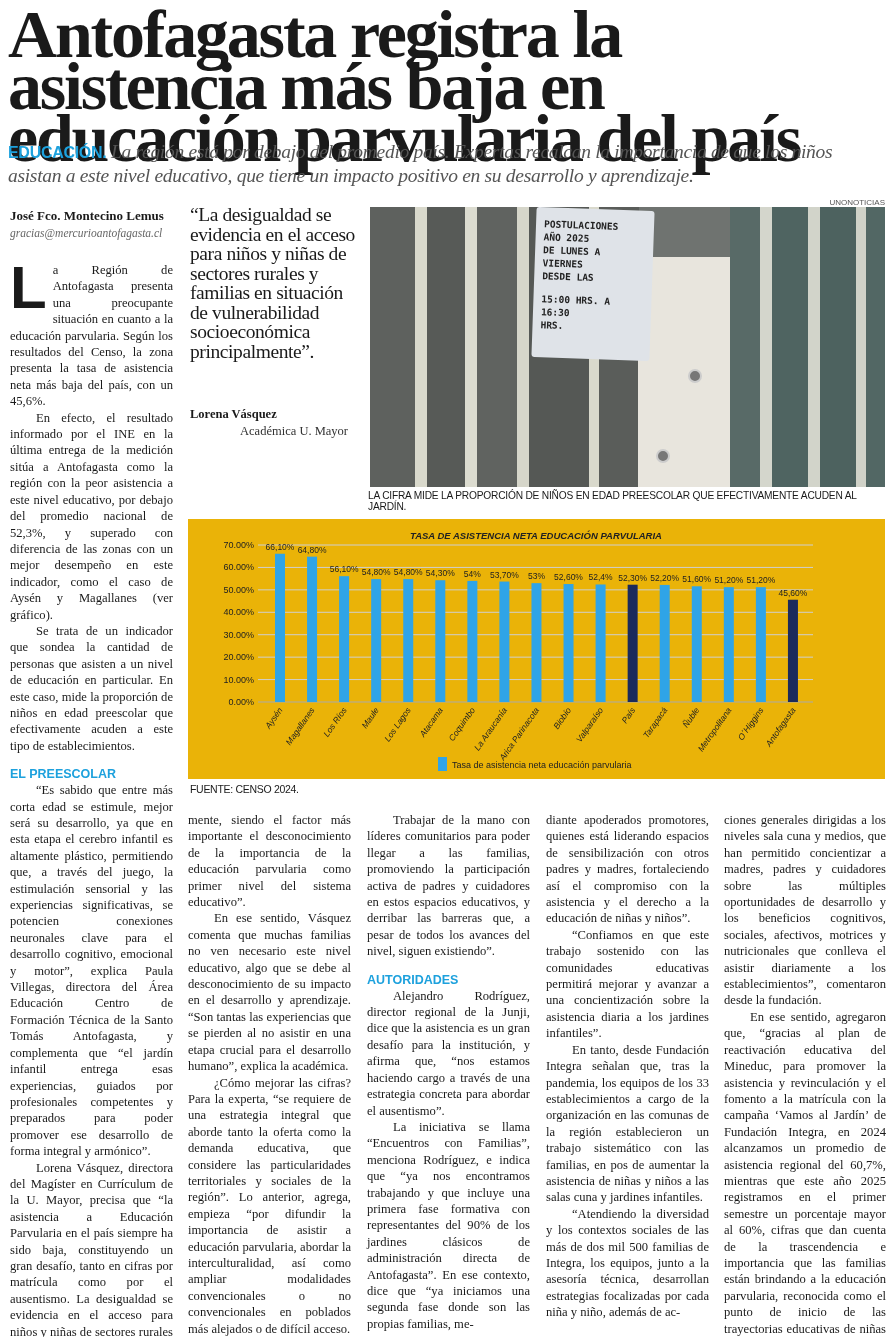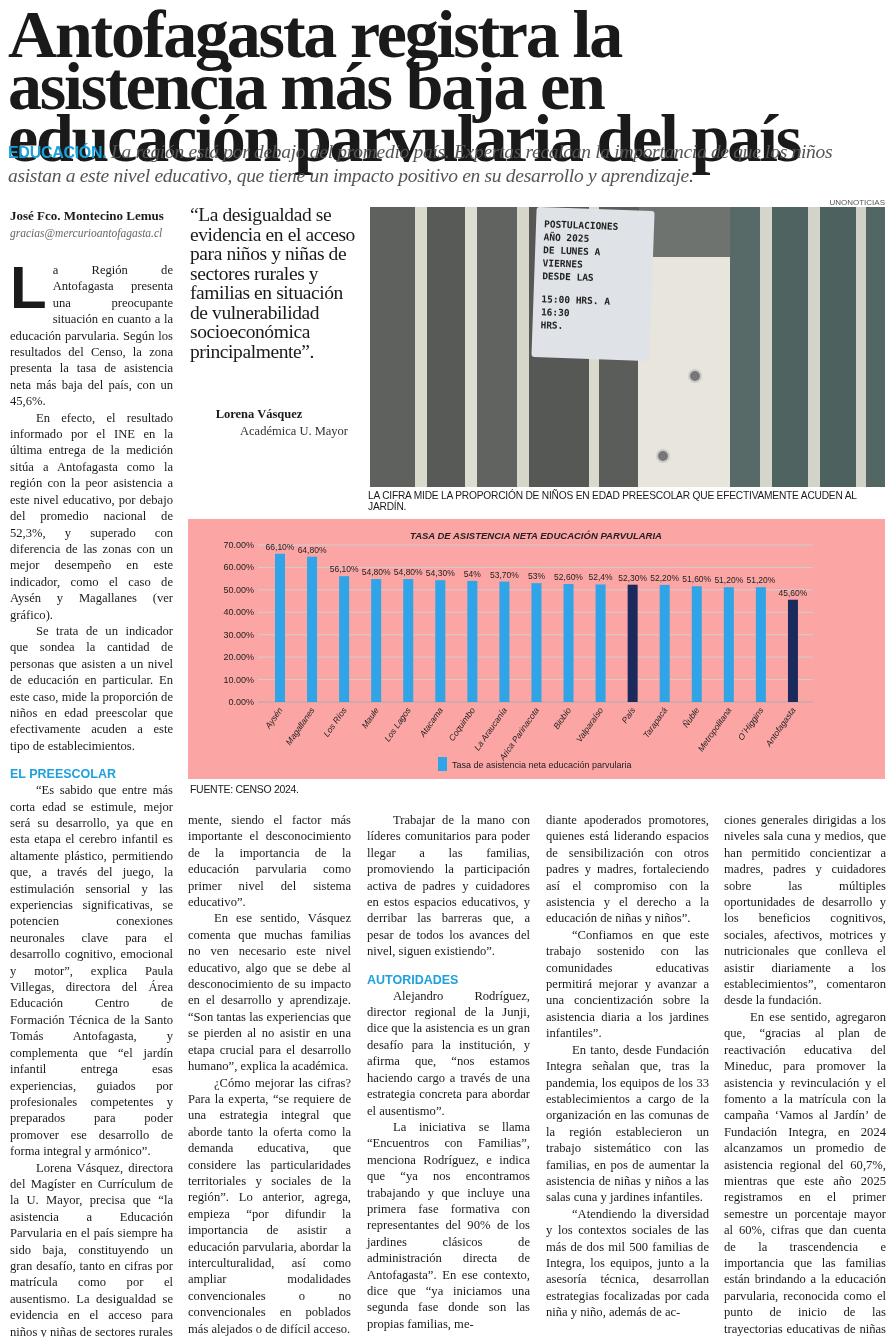--- a/index.html
+++ b/index.html
@@ -9,30 +9,30 @@
   .deck .kicker { font-family: "Liberation Sans", sans-serif; font-style: normal; font-weight: bold; color: #1da1dd; font-size: 16px; letter-spacing: -0.3px; }
   .byline { position: absolute; left: 10px; top: 208px; width: 175px; }
   .byline .author { font-family: "Liberation Serif", serif; font-weight: bold; font-size: 13px; color: #1a1a1a; }
   .byline .email { font-family: "Liberation Serif", serif; font-style: italic; font-size: 11.5px; color: #666; margin-top: 3px; }
   .col { position: absolute; font-family: "Liberation Serif", serif; font-size: 12.6px; line-height: 16.4px; color: #1a1a1a; text-align: justify; hyphens: auto; }
   .col p { text-indent: 26px; }
   .col p.noindent { text-indent: 0; }
   .dropcap { float: left; font-family: "Liberation Sans", sans-serif; font-weight: bold; font-size: 60px; line-height: 48px; margin: 2px 6px 0 0; color: #1a1a1a; }
   .subhead { font-family: "Liberation Sans", sans-serif; font-weight: bold; font-size: 12.5px; color: #1da1dd; margin-top: 12px; line-height: 16px; }
   .pullquote { position: absolute; left: 190px; top: 205px; width: 170px; font-family: "Liberation Serif", serif; font-size: 19.5px; line-height: 19.5px; color: #1a1a1a; letter-spacing: -0.4px; }
-  .pq-author { position: absolute; left: 180px; top: 407px; width: 158px; text-align: center; font-family: "Liberation Serif", serif; font-weight: bold; font-size: 12.5px; }
+  .pq-author { position: absolute; left: 190px; top: 407px; width: 158px; text-align: left; font-family: "Liberation Serif", serif; font-weight: bold; font-size: 12.5px; }
   .pq-role { position: absolute; left: 190px; top: 424px; width: 158px; text-align: right; font-family: "Liberation Serif", serif; font-size: 12.5px; color: #333; }
   .photo-credit { position: absolute; right: 6px; top: 198px; font-family: "Liberation Sans", sans-serif; font-size: 8px; color: #555; }
   .photo { position: absolute; left: 370px; top: 207px; width: 515px; height: 280px; background: #6f7370; overflow: hidden; }
   .bar-v { position: absolute; top: 0; height: 280px; }
   .sign { position: absolute; left: 164px; top: 2px; width: 118px; height: 150px; background: #dfe3e8; transform: rotate(2deg); border-radius: 3px; padding: 10px 8px; font-family: "DejaVu Sans Mono", monospace; font-weight: bold; font-size: 9.5px; line-height: 13px; color: #222; }
   .latch { position: absolute; left: 268px; top: 50px; width: 92px; height: 230px; background: #e8e5dd; }
   .lock-hole { position: absolute; width: 14px; height: 14px; border-radius: 50%; background: #777; border: 2px solid #ccc; }
   .photo-caption { position: absolute; left: 368px; top: 490px; width: 520px; font-family: "Liberation Sans", sans-serif; font-size: 10.2px; color: #1a1a1a; letter-spacing: -0.2px; }
-  .chart-box { position: absolute; left: 188px; top: 519px; width: 697px; height: 260px; background: #fca5a5; }
+  .chart-box { position: absolute; left: 188px; top: 519px; width: 697px; height: 260px; background: #eab308; }
   .chart-source { position: absolute; left: 190px; top: 783px; font-family: "Liberation Sans", sans-serif; font-size: 10.5px; color: #1a1a1a; letter-spacing: -0.3px; }
   svg text { font-family: "Liberation Sans", sans-serif; }
 </style>
 </head>
 <body>
 
 <h1 class="headline">Antofagasta registra la asistencia más baja en educación parvularia del país</h1>
 
 <div class="deck">
   <span class="kicker">EDUCACIÓN.</span><span> La región está por debajo del promedio país. Expertas recalcan la importancia de que los niños asistan a este nivel educativo, que tiene  un impacto positivo en su desarrollo y aprendizaje.</span>

